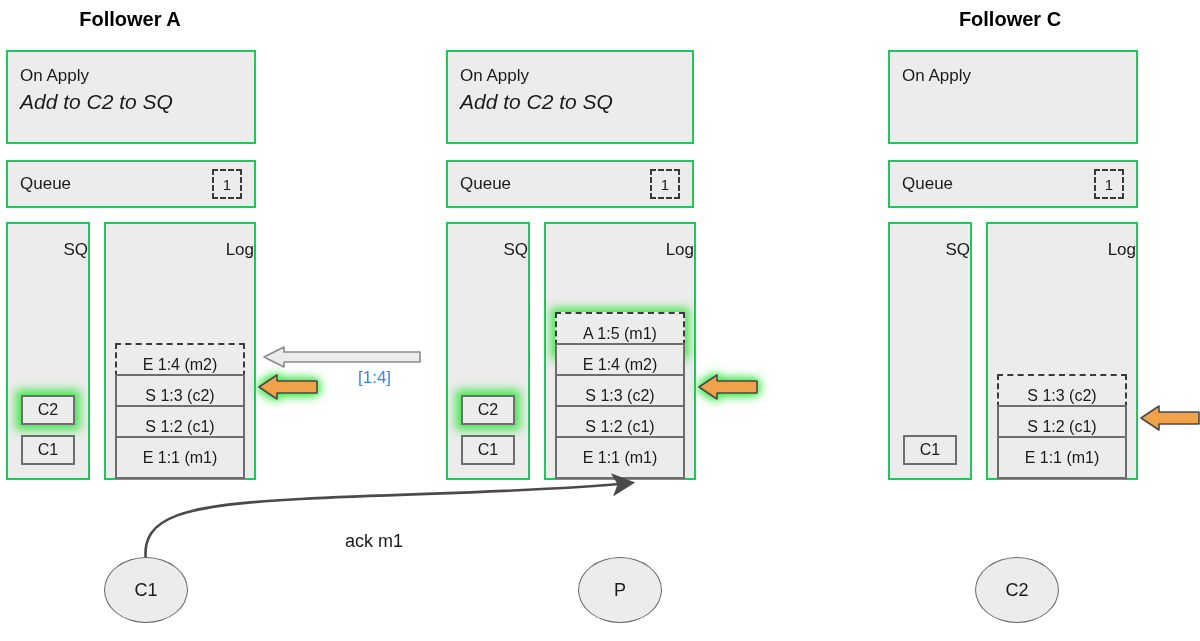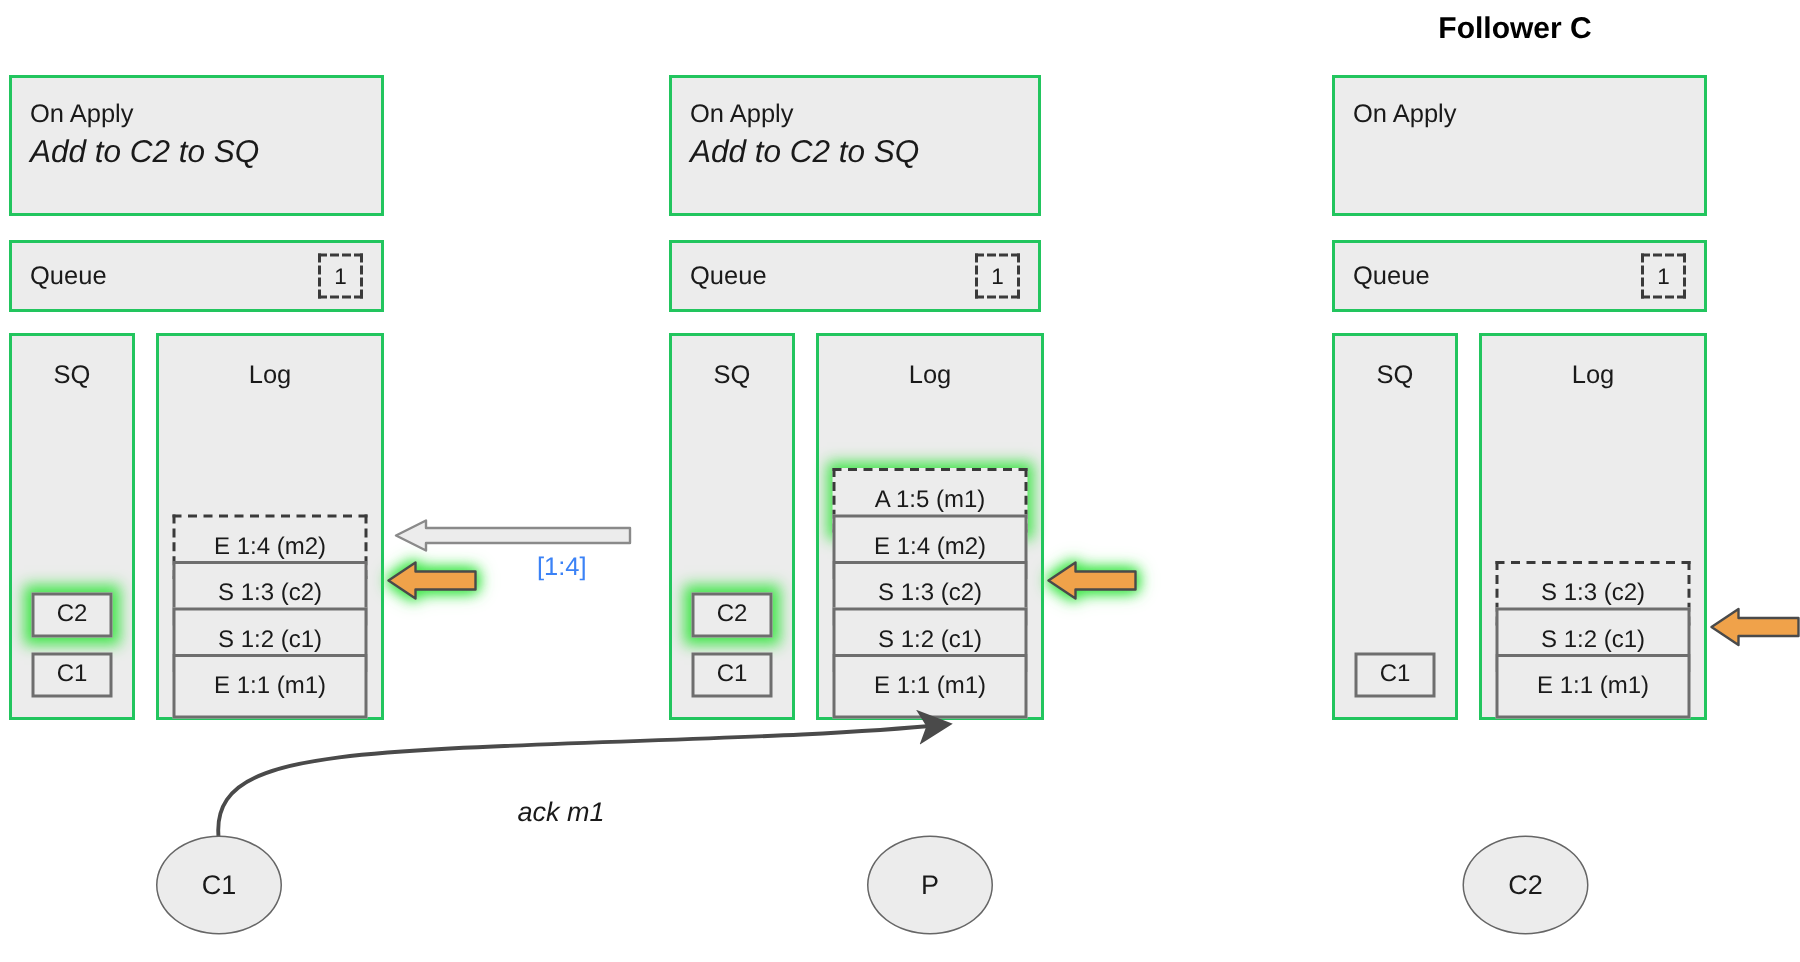--- a/index.html
+++ b/index.html
@@ -56,21 +56,21 @@
     border: 2px dashed #3a3a3a;
     background: #ececec;
     font-size: 15px;
     color: #1a1a1a;
     display: flex; align-items: center; justify-content: center;
   }
 
   .col-head {
     position: absolute;
     left: 0; right: 0; top: 16px;
-    text-align: center;
+    text-align: right;
     font-size: 17px;
     color: #1a1a1a;
   }
 
   .entry {
     position: absolute;
     height: 43px;
     background: #ececec;
     border: 2px solid #6e6e6e;
     font-size: 16px;
@@ -113,28 +113,28 @@
     font-size: 18px;
     color: #1a1a1a;
   }
 
   .ackline { position: absolute; left: 0; top: 0; pointer-events: none; }
   .ack-label {
     position: absolute;
     font-size: 18px;
     color: #1a1a1a;
     white-space: nowrap;
-    font-style: italic;
   }
 </style>
 </head>
 <body>
 
 <div id="stage">
 
+  <div class="node-title" style="left:0; top:8px; width:260px;">Follower A</div>
   <div class="node-title" style="left:880px; top:8px; width:260px;">Follower C</div>
 
   <div class="panel" style="left:6px; top:50px; width:250px; height:94px;">
     <div class="onapply-line1">On Apply</div>
     <div class="onapply-line2">Add to C2 to SQ</div>
   </div>
 
   <div class="panel" style="left:6px; top:160px; width:250px; height:48px;">
     <div class="queue-label">Queue</div>
     <div class="queue-chip">1</div>

